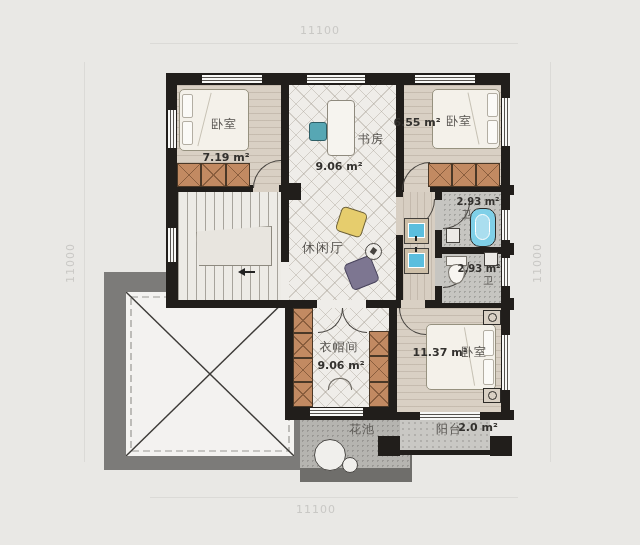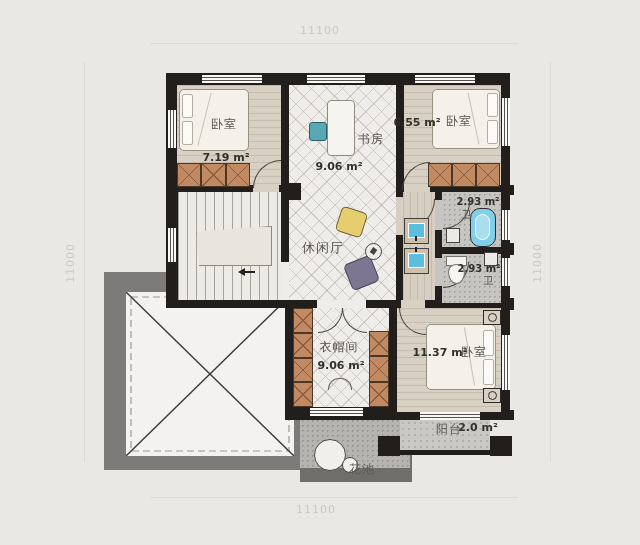--- a/index.html
+++ b/index.html
@@ -67,21 +67,21 @@
     <svg width="168" height="164">
       <rect x="5" y="5" width="158" height="154" fill="none" stroke="#9a9894" stroke-width="1.2" stroke-dasharray="7 4"></rect>
       <line x1="0" y1="0" x2="168" y2="164" stroke="#3c3a37" stroke-width="1.4"></line>
       <line x1="168" y1="0" x2="0" y2="164" stroke="#3c3a37" stroke-width="1.4"></line>
     </svg>
   </div>
 
   <div class="pool" style="left:300px;top:418px;width:110px;height:50px;"></div>
   <div class="abs" style="left:314px;top:439px;width:30px;height:30px;border:1.4px solid #4a4845;border-radius:50%;background:#f0efec;"></div>
   <div class="abs" style="left:342px;top:457px;width:14px;height:14px;border:1.4px solid #4a4845;border-radius:50%;background:#f0efec;"></div>
-  <div class="lbl" style="left:362px;top:429px;color:#5c5a56;margin-top:40px;">花池</div>
+  <div class="lbl" style="left:362px;top:429px;color:#5c5a56;">花池</div>
 
   <div class="gfloor" style="left:400px;top:420px;width:90px;height:32px;"></div>
   <div class="wall" style="left:400px;top:450px;width:90px;height:5px;"></div>
   <div class="wall" style="left:378px;top:436px;width:22px;height:20px;"></div>
   <div class="wall" style="left:490px;top:436px;width:22px;height:20px;"></div>
   <div class="lbl" style="left:449px;top:429px;">阳台</div>
   <div class="area" style="left:478px;top:427px;">2.0 m²</div>
 
   <div class="wall" style="left:166px;top:73px;width:344px;height:235px;"></div>
   <div class="wall" style="left:285px;top:300px;width:225px;height:120px;"></div>

